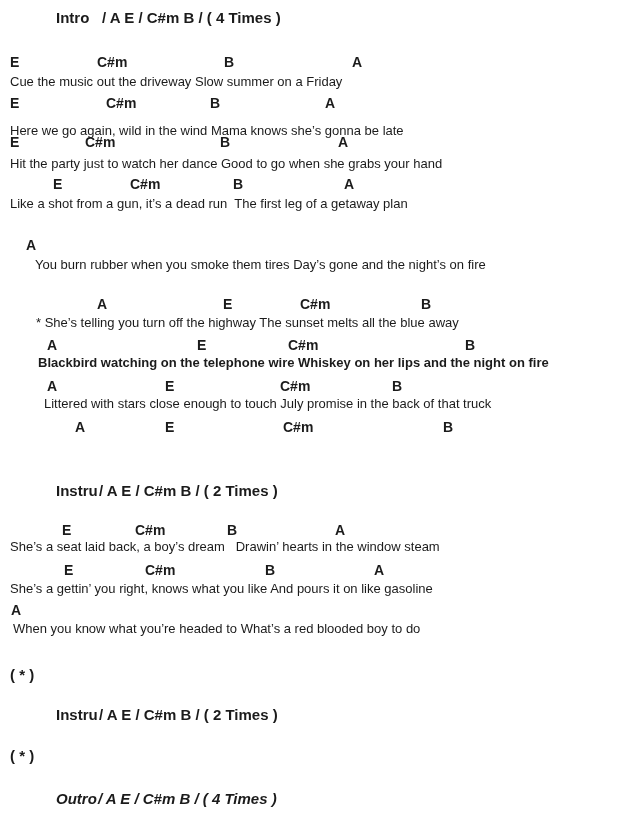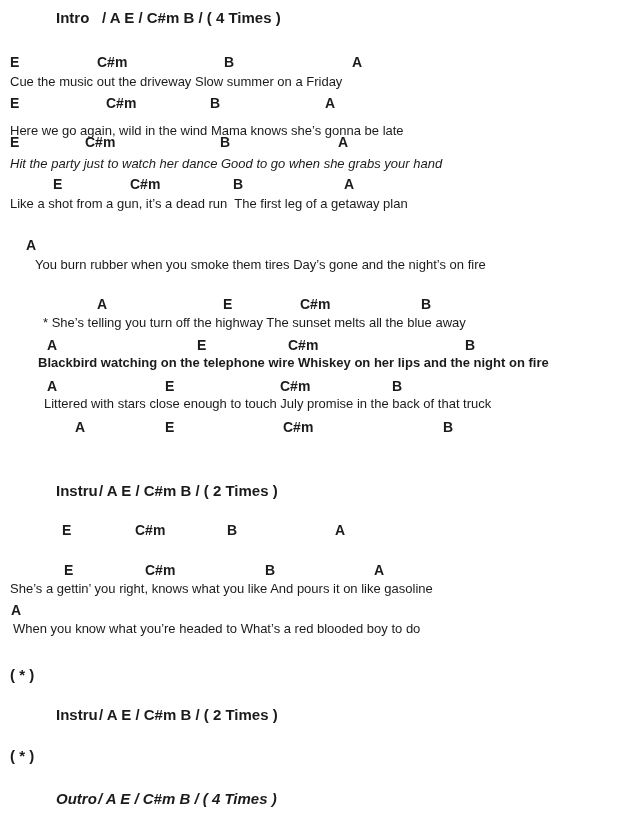--- a/index.html
+++ b/index.html
@@ -54,34 +54,35 @@
 </head>
 <body>
 
 <div id="sheet">
     <div class="line section" style="top: 9px;"><span style="left: 10px;">Intro</span><span style="left: 56px;">/ A E / C#m B / ( 4 Times )</span></div>
     <div class="line chords" style="top: 54px;"><span style="left: 10px;">E</span><span style="left: 97px;">C#m</span><span style="left: 224px;">B</span><span style="left: 352px;">A</span></div>
     <div class="line lyric" style="top: 73px;"><span style="left: 10px;">Cue the music out the driveway Slow summer on a Friday</span></div>
     <div class="line chords" style="top: 95px;"><span style="left: 10px;">E</span><span style="left: 106px;">C#m</span><span style="left: 210px;">B</span><span style="left: 325px;">A</span></div>
     <div class="line lyric" style="top: 122px;"><span style="left: 10px;">Here we go again, wild in the wind Mama knows she’s gonna be late</span></div>
     <div class="line chords" style="top: 134px;"><span style="left: 10px;">E</span><span style="left: 85px;">C#m</span><span style="left: 220px;">B</span><span style="left: 338px;">A</span></div>
-    <div class="line lyric" style="top: 155px; font-style: italic;"><span style="left: 10px;">Hit the party just to watch her dance Good to go when she grabs your hand</span></div>
+    <div class="line lyric" style="top: 155px;"><span style="left: 10px;">Hit the party just to watch her dance Good to go when she grabs your hand</span></div>
     <div class="line chords" style="top: 176px;"><span style="left: 53px;">E</span><span style="left: 130px;">C#m</span><span style="left: 233px;">B</span><span style="left: 344px;">A</span></div>
     <div class="line lyric" style="top: 195px; padding-left: 32px;"><span style="left: 10px;">Like a shot from a gun, it’s a dead run  The first leg of a getaway plan</span></div>
     <div class="line chords" style="top: 237px;"><span style="left: 26px;">A</span></div>
     <div class="line lyric" style="top: 256px;"><span style="left: 35px; text-align: right;">You burn rubber when you smoke them tires Day’s gone and the night’s on fire</span></div>
     <div class="line chords" style="top: 296px;"><span style="left: 97px;">A</span><span style="left: 223px;">E</span><span style="left: 300px;">C#m</span><span style="left: 421px;">B</span></div>
-    <div class="line lyric" style="top: 314px;"><span style="left: 43px;">* She’s telling you turn off the highway The sunset melts all the blue away</span></div>
+    <div class="line lyric" style="top: 314px;"><span style="left: 36px;">* She’s telling you turn off the highway The sunset melts all the blue away</span></div>
     <div class="line chords" style="top: 337px;"><span style="left: 47px;">A</span><span style="left: 197px;">E</span><span style="left: 288px;">C#m</span><span style="left: 465px;">B</span></div>
     <div class="line lyric" style="top: 354px;"><span style="left: 38px; font-weight: bold;">Blackbird watching on the telephone wire Whiskey on her lips and the night on fire</span></div>
     <div class="line chords" style="top: 378px;"><span style="left: 47px;">A</span><span style="left: 165px;">E</span><span style="left: 280px;">C#m</span><span style="left: 392px;">B</span></div>
     <div class="line lyric" style="top: 395px;"><span style="left: 44px;">Littered with stars close enough to touch July promise in the back of that truck</span></div>
     <div class="line chords" style="top: 419px;"><span style="left: 75px;">A</span><span style="left: 165px;">E</span><span style="left: 283px;">C#m</span><span style="left: 443px;">B</span></div>
     <div class="line section" style="top: 482px;"><span style="left: 10px;">Instru</span><span style="left: 53px;">/ A E / C#m B / ( 2 Times )</span></div>
     <div class="line chords" style="top: 522px;"><span style="left: 62px;">E</span><span style="left: 135px;">C#m</span><span style="left: 227px;">B</span><span style="left: 335px;">A</span></div>
+    <div class="line lyric" style="top: 538px;"><span style="left: 10px;">She’s a seat laid back, a boy’s dream   Drawin’ hearts in the window steam</span></div>
     <div class="line chords" style="top: 562px;"><span style="left: 64px;">E</span><span style="left: 145px;">C#m</span><span style="left: 265px;">B</span><span style="left: 374px;">A</span></div>
     <div class="line lyric" style="top: 580px; padding-left: 14px;"><span style="left: 10px;">She’s a gettin’ you right, knows what you like And pours it on like gasoline</span></div>
     <div class="line chords" style="top: 602px;"><span style="left: 11px;">A</span></div>
     <div class="line lyric" style="top: 620px;"><span style="left: 13px;">When you know what you’re headed to What’s a red blooded boy to do</span></div>
     <div class="line marker" style="top: 666px;"><span style="left: 10px;">( * )</span></div>
     <div class="line section" style="top: 706px;"><span style="left: 10px;">Instru</span><span style="left: 53px;">/ A E / C#m B / ( 2 Times )</span></div>
     <div class="line marker" style="top: 747px;"><span style="left: 10px;">( * )</span></div>
     <div class="line section" style="top: 790px; font-style: italic;"><span style="left: 10px;">Outro</span><span style="left: 52px;">/ A E / C#m B / ( 4 Times )</span></div>
   </div>
 

